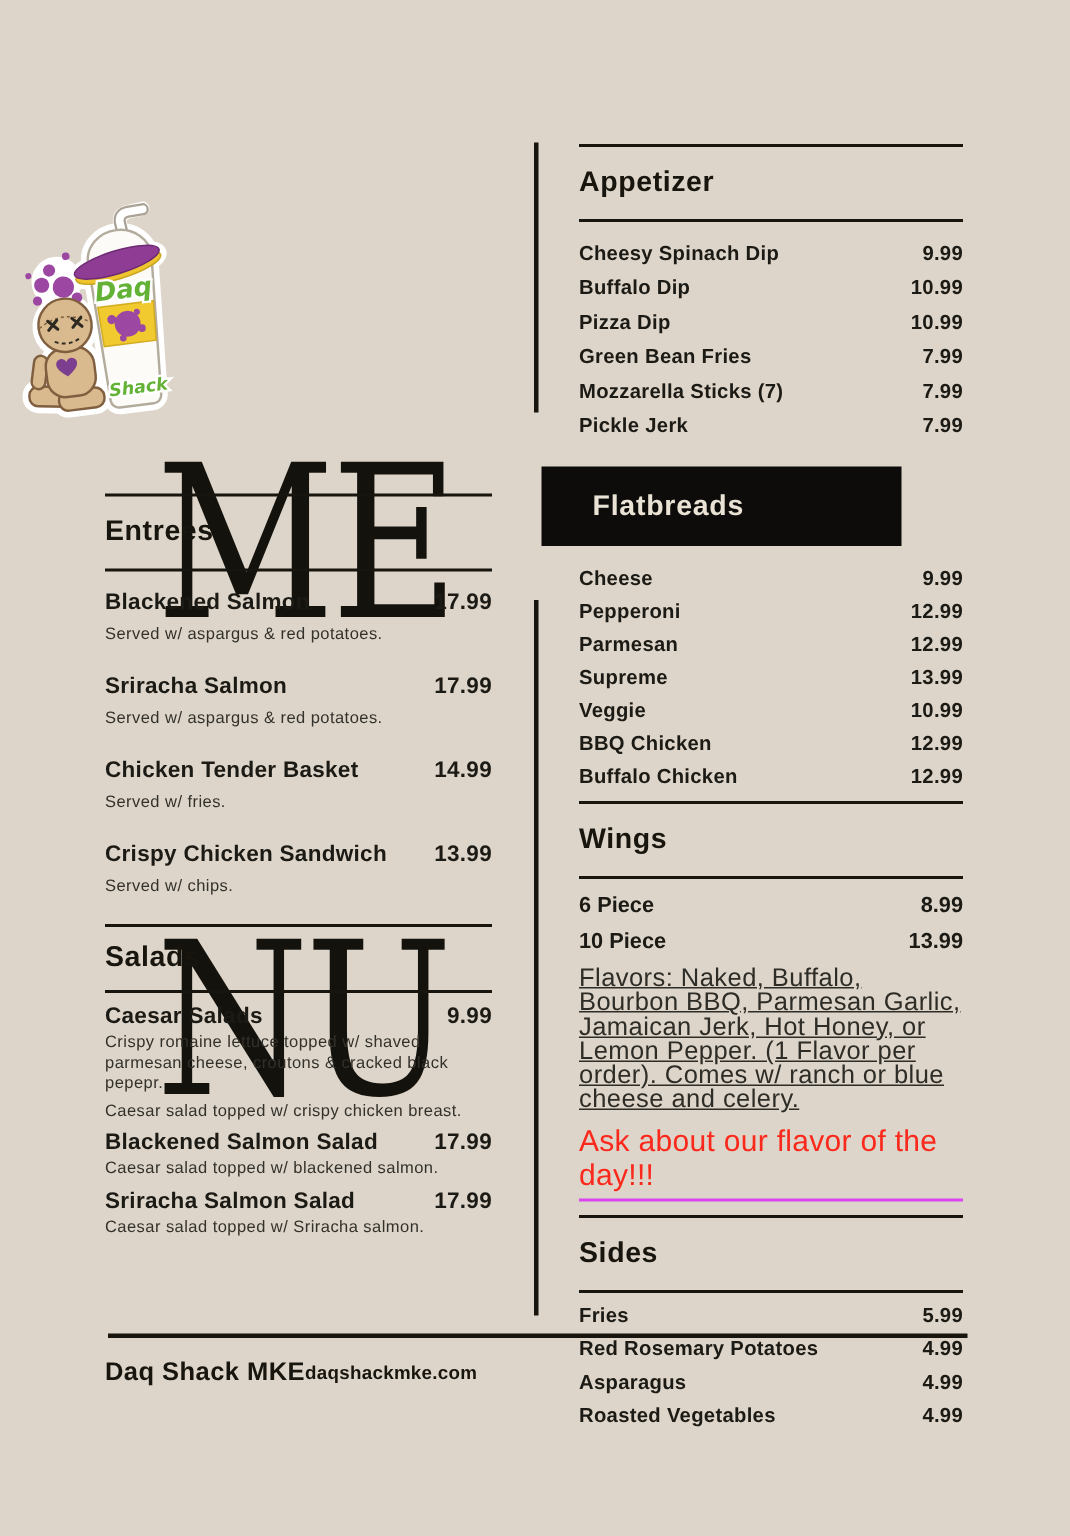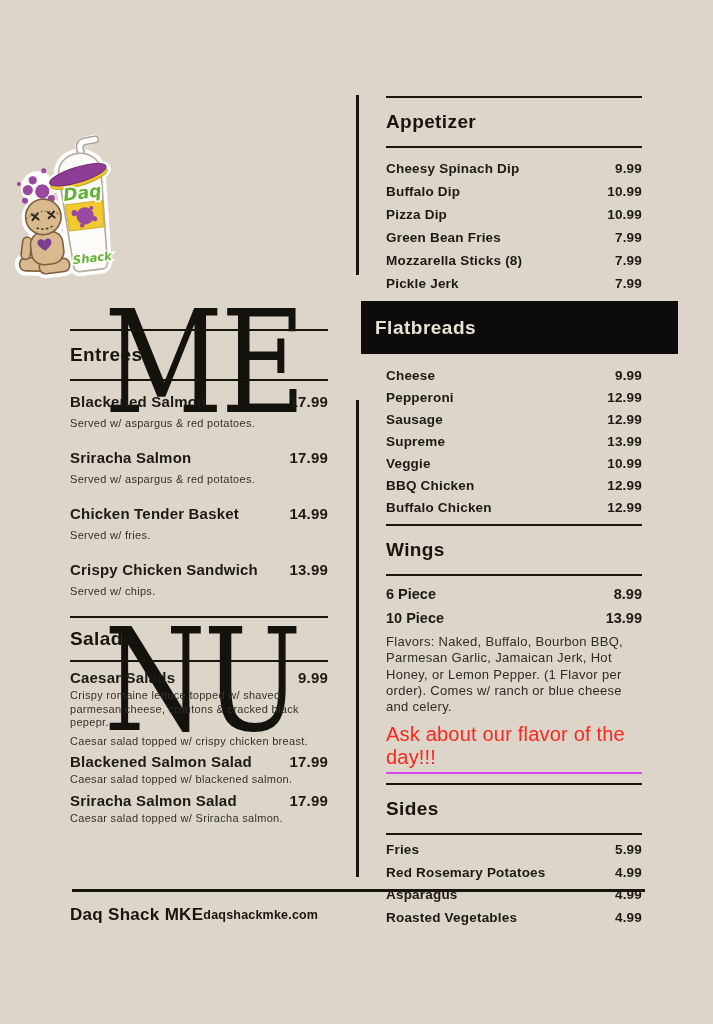--- a/index.html
+++ b/index.html
@@ -48,33 +48,33 @@
   .salads-group .menu-item { margin-bottom:5px; margin-top:0; }
   .salads-group .menu-item:first-of-type { margin-top:7px; }
   .salads-group .li-name, .salads-group .li-price { line-height:18px; }
   .salads-group .li-desc { margin-top:2px; line-height:13.5px; }
 
   
   .simple-list { margin-top:13px; }
   .simple-list .row { margin-bottom:7px; }
   .ri-name, .ri-price { font-size:13.5px; font-weight:700; line-height:16px; letter-spacing:.2px; }
 
-  .banner { margin:9px 0 0 -25px; width:317px; height:53px; box-sizing:border-box;
-            background:#0D0C0A; display:flex; align-items:center; padding-left:14px; }
+  .banner { margin:19px 0 0 -25px; width:240px; height:53px; box-sizing:border-box;
+            background:#0D0C0A; display:flex; align-items:center; padding-left:34px; }
   .banner-title { color:#E9E2D5; font-size:19px; font-weight:700; letter-spacing:.5px; margin:0; }
 
   .flat-list { margin-top:14px; }
   .flat-list .row { margin-bottom:6px; }
   .rule-after-list { margin-top:8px; }
 
   .wings-list { margin-top:10px; }
   .wings-list .row { margin-bottom:7px; }
   .wi-name, .wi-price { font-size:14.5px; font-weight:700; line-height:17px; }
 
-  .note { margin:4px 0 0; font-size:13px; line-height:16.3px; letter-spacing:.3px; color:#2E2C27; }
+  .note { margin:4px 0 0; font-size:17px; line-height:16.3px; letter-spacing:.3px; color:#2E2C27;text-decoration:underline; }
   .callout { margin:8px 0 0; }
   .callout span { display:inline-block; color:#FB281C; font-weight:400; font-size:20px;
                   letter-spacing:.2px; border-bottom:2px solid #d946ef; padding:0 14px 3px 0; }
   .rule-before-sides { margin-top:9px; }
   .sides-list { margin-top:7px; }
   .sides-list .row { margin-bottom:6.5px; }
 
   
   .footer { position:absolute; left:70px; top:905px; width:575px;
             display:flex; align-items:center; }
@@ -242,21 +242,21 @@
       </div>
       <div class="row">
         <span class="ri-name">Pizza Dip</span>
         <span class="ri-price">10.99</span>
       </div>
       <div class="row">
         <span class="ri-name">Green Bean Fries</span>
         <span class="ri-price">7.99</span>
       </div>
       <div class="row">
-        <span class="ri-name">Mozzarella Sticks (8)</span>
+        <span class="ri-name">Mozzarella Sticks (7)</span>
         <span class="ri-price">7.99</span>
       </div>
       <div class="row">
         <span class="ri-name">Pickle Jerk</span>
         <span class="ri-price">7.99</span>
       </div>
     </div>
 
     <div class="banner">
       <h2 class="banner-title">Flatbreads</h2>
@@ -265,21 +265,21 @@
     <div class="simple-list flat-list">
       <div class="row">
         <span class="ri-name">Cheese</span>
         <span class="ri-price">9.99</span>
       </div>
       <div class="row">
         <span class="ri-name">Pepperoni</span>
         <span class="ri-price">12.99</span>
       </div>
       <div class="row">
-        <span class="ri-name">Sausage</span>
+        <span class="ri-name">Parmesan</span>
         <span class="ri-price">12.99</span>
       </div>
       <div class="row">
         <span class="ri-name">Supreme</span>
         <span class="ri-price">13.99</span>
       </div>
       <div class="row">
         <span class="ri-name">Veggie</span>
         <span class="ri-price">10.99</span>
       </div>

